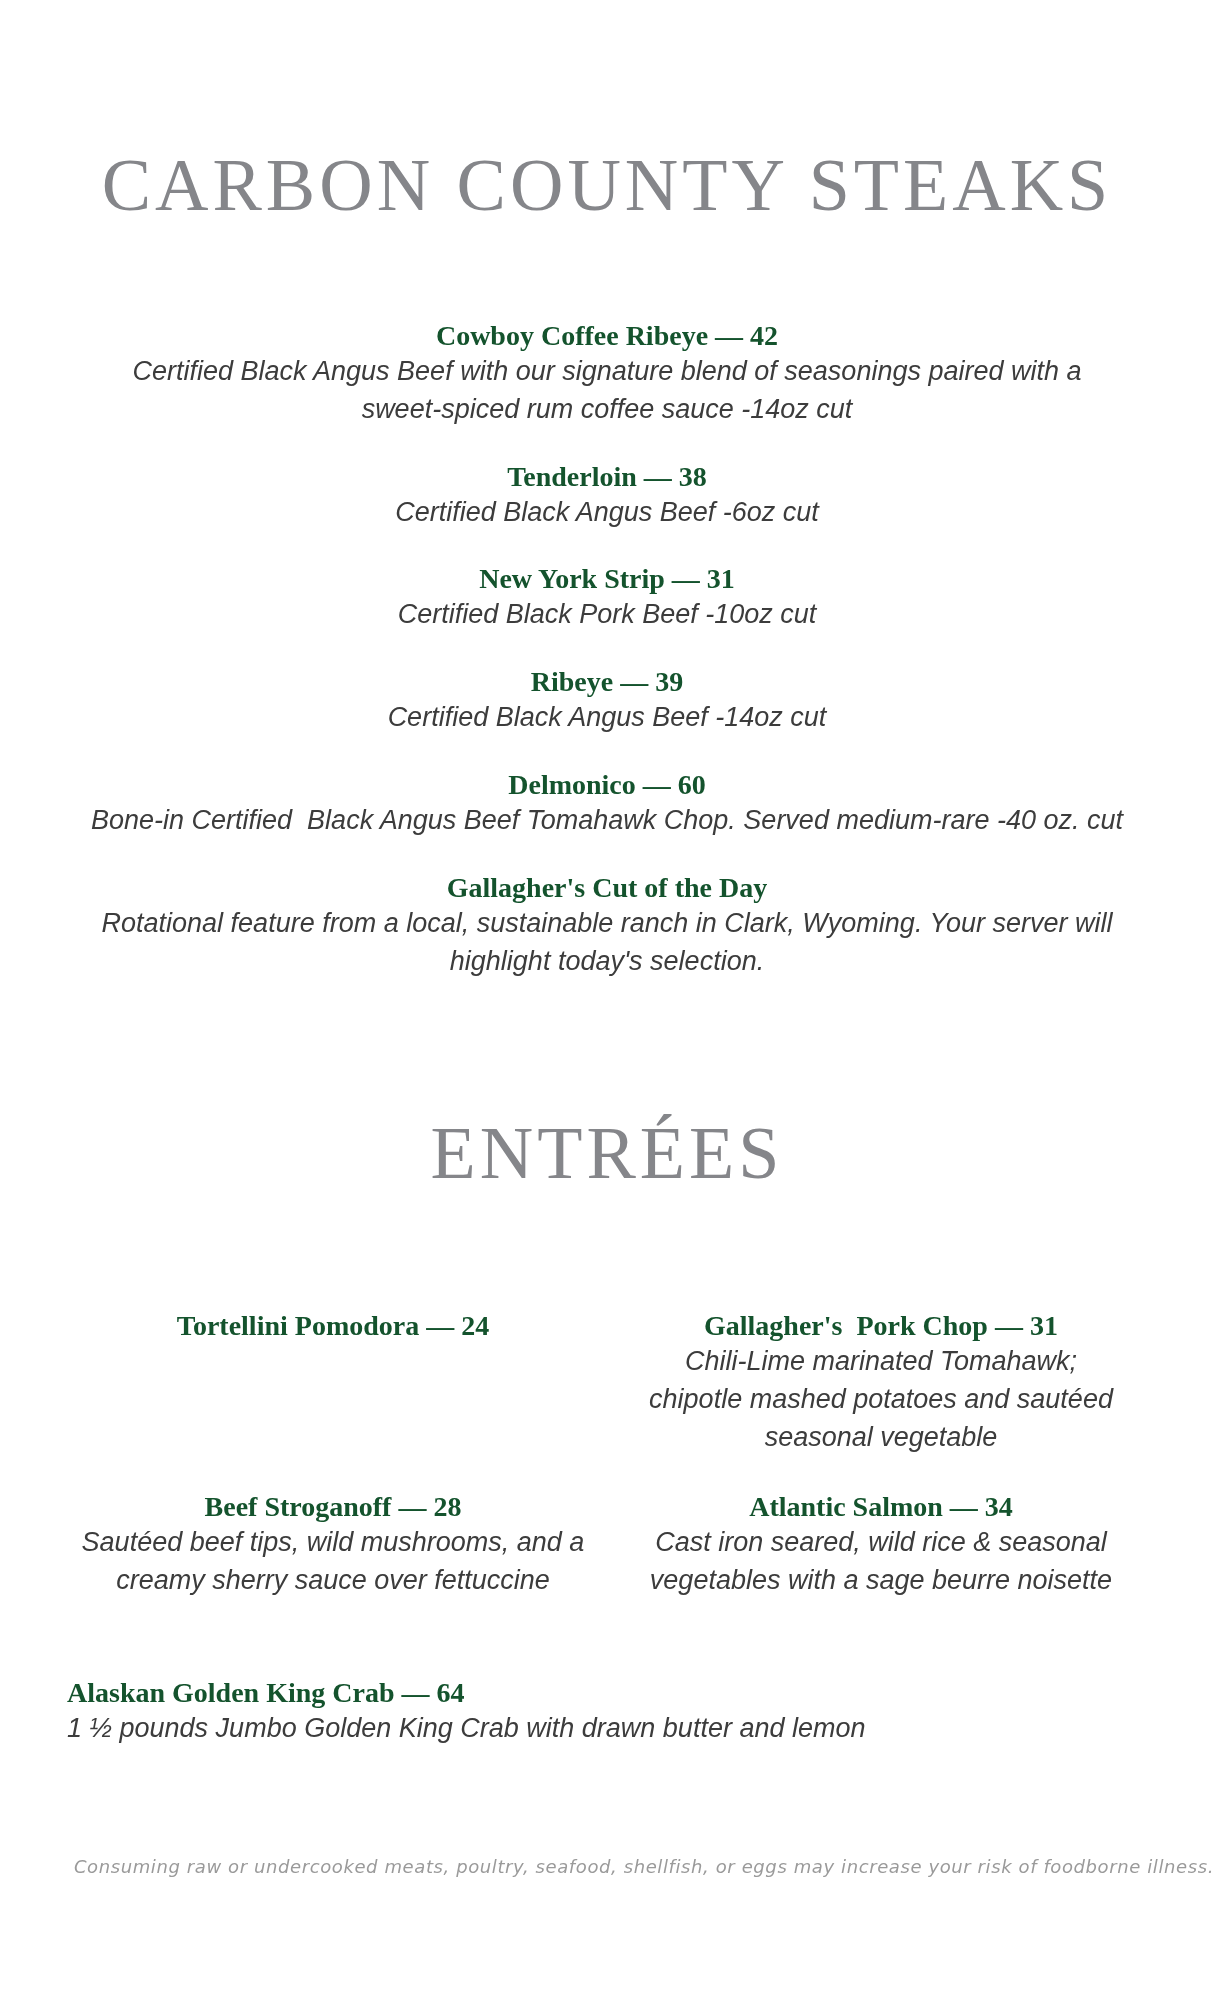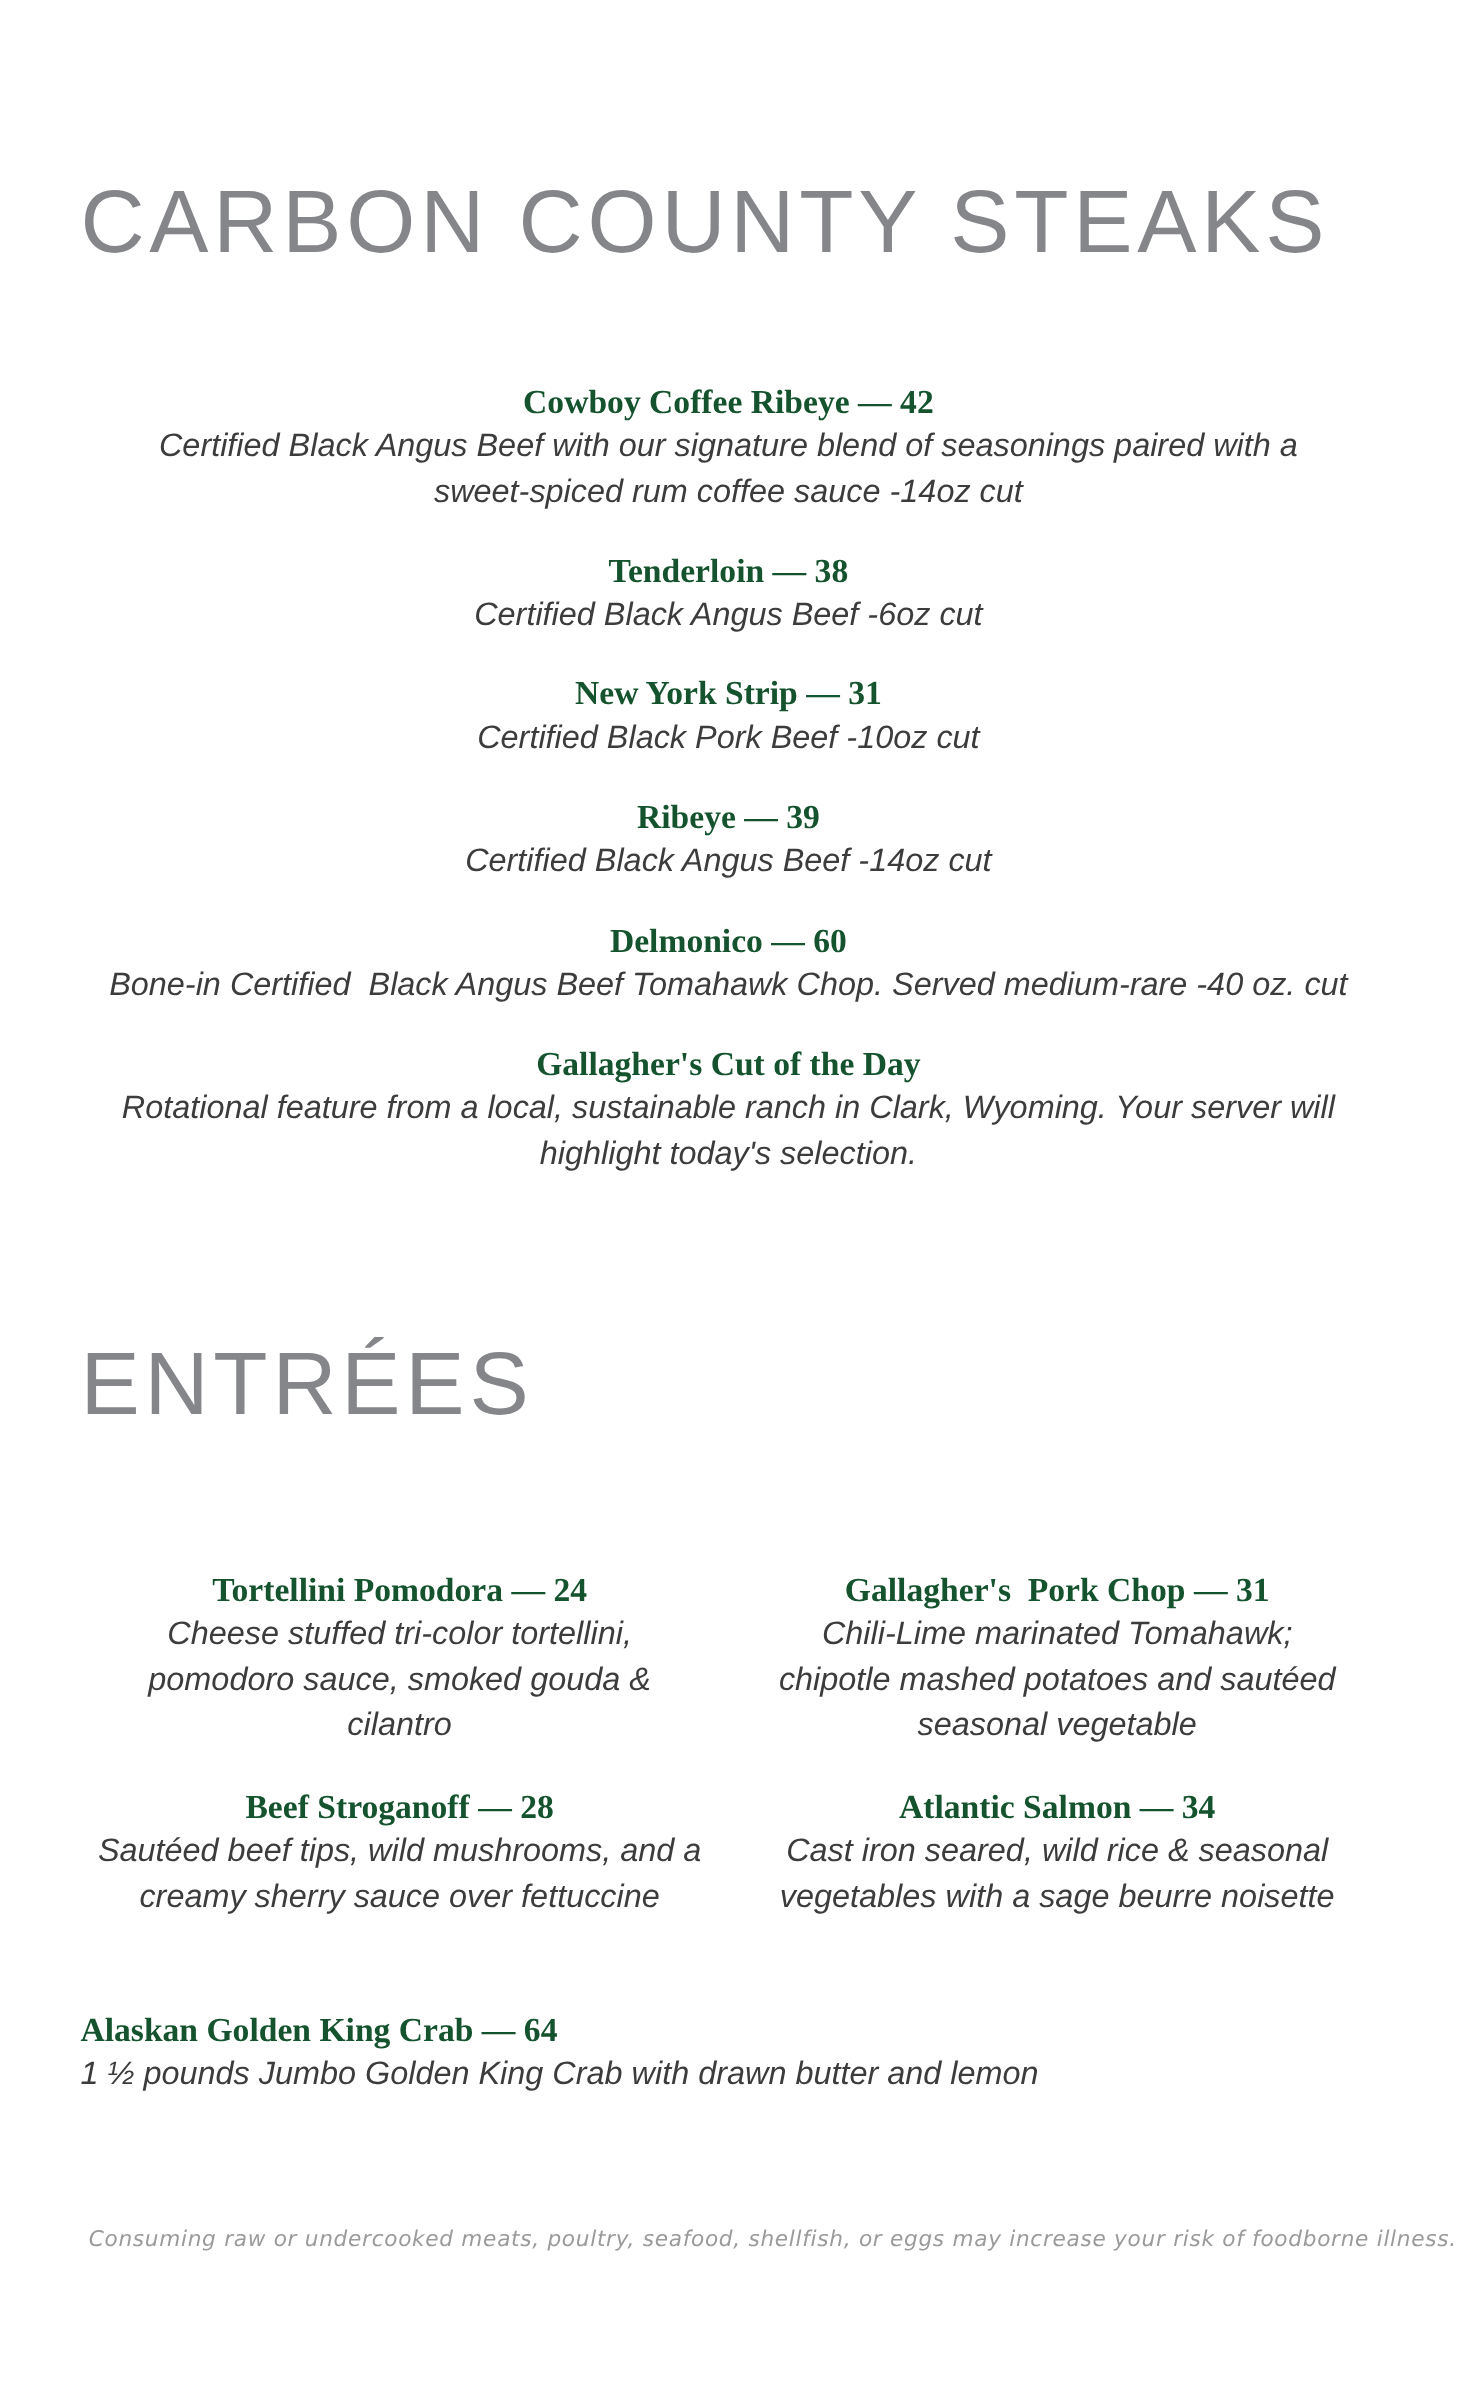--- a/index.html
+++ b/index.html
@@ -15,27 +15,27 @@
     background: #ffffff;
     overflow: hidden;
     padding-top: 148px;
   }
   .content-col {
     width: 1080px;
     margin: 0 auto;
     text-align: center;
   }
   .section-heading {
-    font-family: Liberation Sans, sans-serif;
+    font-family: Liberation Serif, serif;
     font-weight: 300;
     font-size: 74px;
     line-height: 1;
     letter-spacing: 4px;
     color: #85868a;
-    text-align: left;
+    text-align: center;
     white-space: pre-wrap;
   }
   .steaks-heading { margin-bottom: 96px; }
   .entrees-heading { margin-top: 136px; margin-bottom: 118px; }
 
   .menu-item { margin-bottom: 30px; }
   .item-name {
     font-family: "Liberation Serif", serif;
     font-weight: 700;
     font-size: 28px;
@@ -120,23 +120,20 @@
     </div>
   </div>
 
   <div class="content-col">
     <h1 class="section-heading entrees-heading">ENTRÉES</h1>
 
     <div class="entrees-grid">
 
       <div class="menu-item">
         <div class="item-name">Tortellini Pomodora — 24</div>
-        <div class="item-desc">Cheese stuffed tri-color tortellini,
-pomodoro sauce, smoked gouda &amp;
-cilantro</div>
       </div>
 
       <div class="menu-item">
         <div class="item-name">Gallagher's  Pork Chop — 31</div>
         <div class="item-desc">Chili-Lime marinated Tomahawk;
 chipotle mashed potatoes and sautéed
 seasonal vegetable</div>
       </div>
 
       <div class="menu-item">

